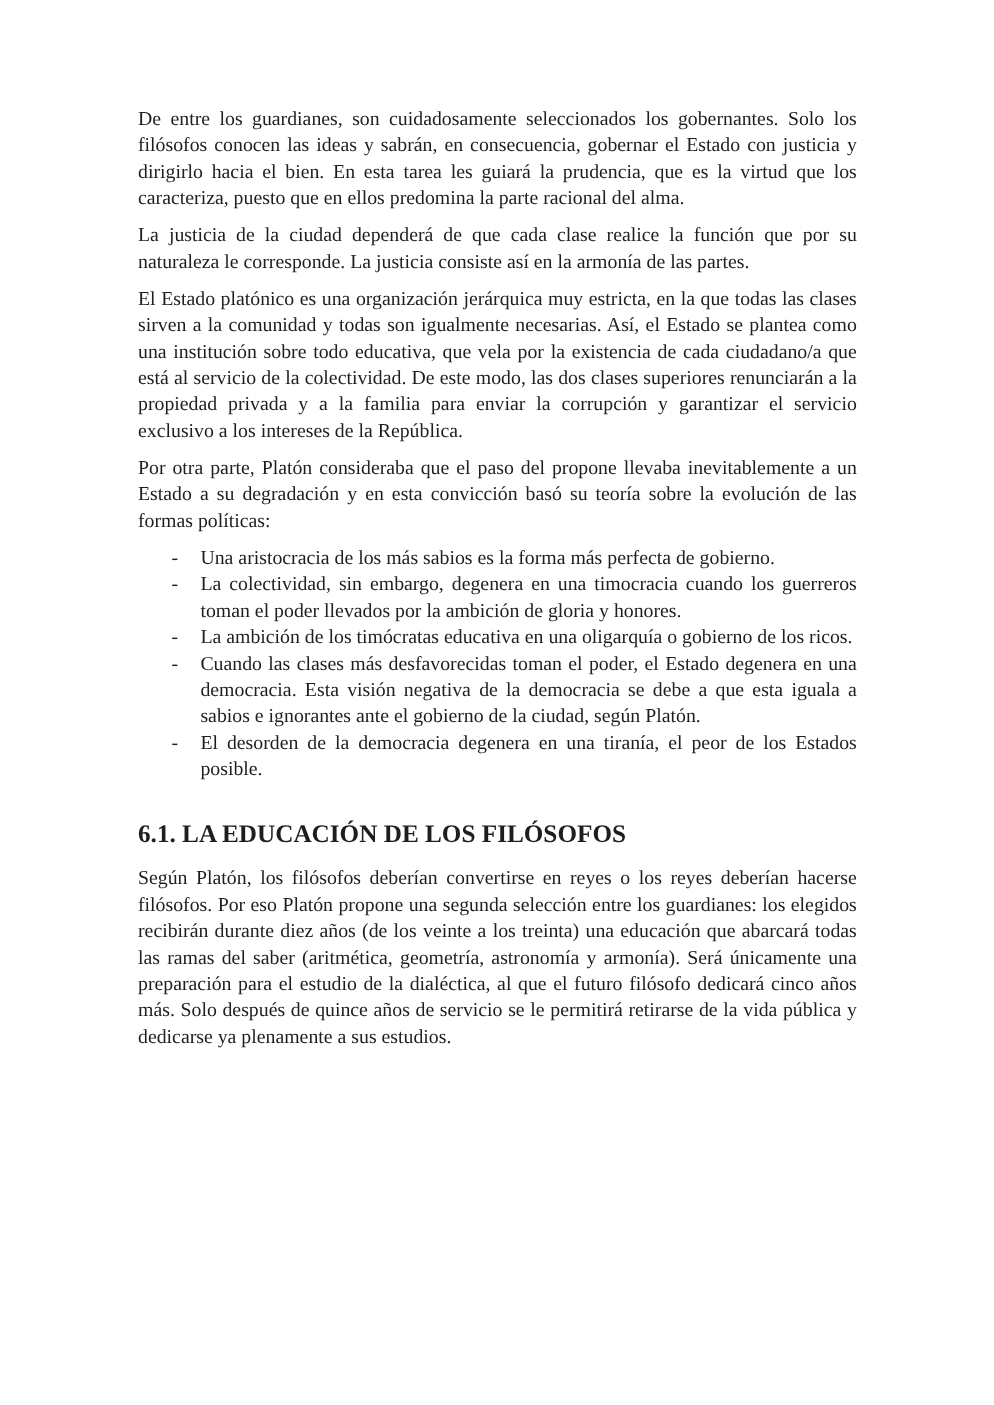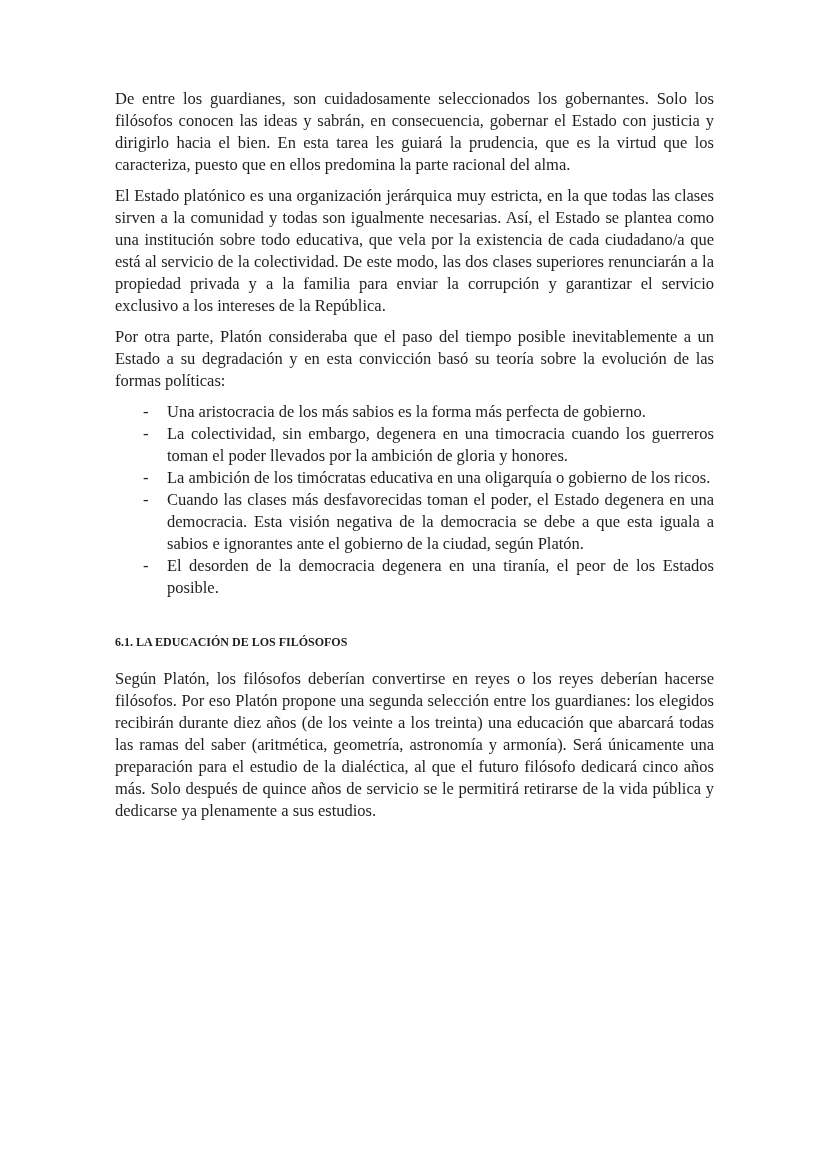--- a/index.html
+++ b/index.html
@@ -41,38 +41,39 @@
     flex: 0 0 24px;
     text-align: left;
   }
   .bullet-item .li-text {
     flex: 1 1 auto;
     text-align: justify;
     font-family: Liberation Serif, serif;
   }
   .section-heading {
     margin: 32px 0 15px 0;
-    font-size: 12px;
+    font-size: 21px;
     line-height: 22px;
     font-weight: bold;
     text-align: left;
   }
 </style>
 </head>
 <body>
 
 <div class="page">
   <div class="content">
 
     <p>De entre los guardianes, son cuidadosamente seleccionados los gobernantes. Solo los filósofos conocen las ideas y sabrán, en consecuencia, gobernar el Estado con justicia y dirigirlo hacia el bien. En esta tarea les guiará la prudencia, que es la virtud que los caracteriza, puesto que en ellos predomina la parte racional del alma.</p>
 
+    <p>La justicia de la ciudad dependerá de que cada clase realice la función que por su naturaleza le corresponde. La justicia consiste así en la armonía de las partes.</p>
 
     <p>El Estado platónico es una organización jerárquica muy estricta, en la que todas las clases sirven a la comunidad y todas son igualmente necesarias. Así, el Estado se plantea como una institución sobre todo educativa, que vela por la existencia de cada ciudadano/a que está al servicio de la colectividad. De este modo, las dos clases superiores renunciarán a la propiedad privada y a la familia para enviar la corrupción y garantizar el servicio exclusivo a los intereses de la República.</p>
 
-    <p>Por otra parte, Platón consideraba que el paso del tiempo posible inevitablemente a un Estado a su degradación y en esta convicción basó su teoría sobre la evolución de las formas políticas:</p>
+    <p>Por otra parte, Platón consideraba que el paso del propone llevaba inevitablemente a un Estado a su degradación y en esta convicción basó su teoría sobre la evolución de las formas políticas:</p>
 
     <div class="bullet-list">
       <div class="bullet-item">
         <span class="marker">-</span>
         <span class="li-text">Una aristocracia de los más sabios es la forma más perfecta de gobierno.</span>
       </div>
       <div class="bullet-item">
         <span class="marker">-</span>
         <span class="li-text">La colectividad, sin embargo, degenera en una timocracia cuando los guerreros toman el poder llevados por la ambición de gloria y honores.</span>
       </div>

